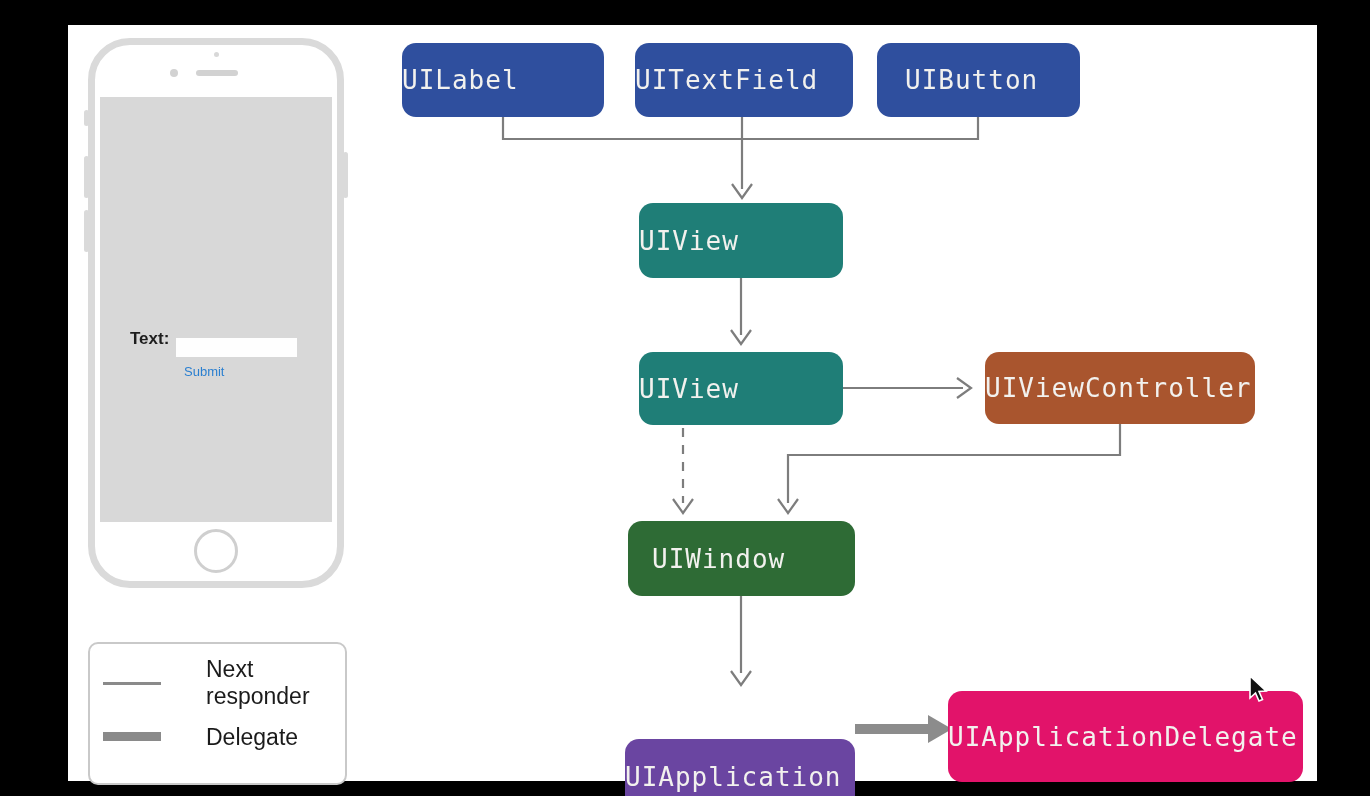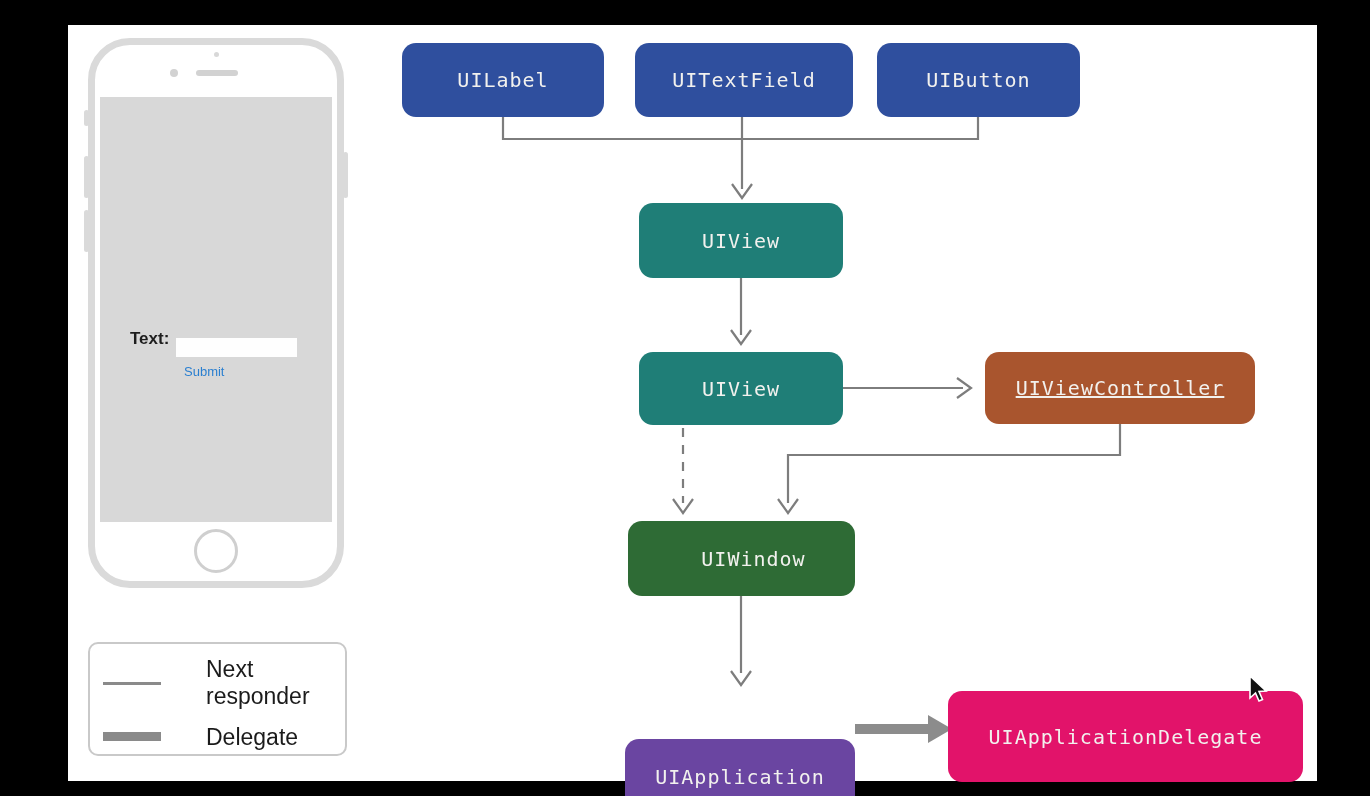--- a/index.html
+++ b/index.html
@@ -4,22 +4,22 @@
 <style>
   * { margin:0; padding:0; box-sizing:border-box; }
   html,body { width:1370px; height:796px; background:#000; overflow:hidden;
               font-family:"Liberation Sans", sans-serif; }
   #stage { position:relative; width:1370px; height:796px; background:#000; }
   #canvas { position:absolute; left:68px; top:25px; width:1249px; height:756px;
             background:#fff; }
 
   
   .node { position:absolute; border-radius:14px; display:flex; align-items:center;
-          justify-content:center; color:#f2f1ee;
-          font-family:"DejaVu Sans Mono", monospace; font-size:20px;
+          justify-content:flex-start; color:#f2f1ee;
+          font-family:"DejaVu Sans Mono", monospace; font-size:26px;
           letter-spacing:1px; }
 
   
   #edges { position:absolute; left:0; top:0; width:1370px; height:796px;
            pointer-events:none; }
 
   
   .phone-frame { position:absolute; left:88px; top:38px; width:256px; height:550px;
                  border:7px solid #dadada; border-radius:42px; background:#fff; }
   .side-btn { position:absolute; background:#dadada; border-radius:3px; }
@@ -35,21 +35,21 @@
               border:3px solid #cfcfcf; border-radius:50%; background:#fff; }
   .field-label { position:absolute; left:130px; top:329px; font-size:17px;
                  font-weight:600; color:#1e1e1e; }
   .mock-input { position:absolute; left:176px; top:338px; width:121px; height:19px;
                 background:#fefefe; border:none; outline:none; font-size:13px; }
   .submit-btn { position:absolute; left:184px; top:364px; width:64px;
                 text-align:left; font-size:13px; font-weight:400;
                 color:#2a7fd0; background:none; border:none; cursor:default; }
 
   
-  .legend { position:absolute; left:88px; top:642px; width:259px; height:114px;
+  .legend { position:absolute; left:88px; top:642px; width:259px; height:143px;
             background:#fff; border:2px solid #c9c9c9; border-radius:10px; }
   .legend .swatch-thin  { position:absolute; left:13px; top:38px; width:58px;
                           height:3px; background:#8a8a8a; }
   .legend .swatch-thick { position:absolute; left:13px; top:88px; width:58px;
                           height:9px; background:#8a8a8a; }
   .legend .lbl { position:absolute; left:116px; font-size:23px; line-height:27px;
                  color:#1b1b1b; }
   .legend .lbl-1 { top:12px; width:145px; }
   .legend .lbl-2 { top:80px; }
 
@@ -111,30 +111,30 @@
       <polygon points="928,715 928,743 952,729" fill="#8c8c8c"></polygon>
     </g>
   </svg>
 
   <div class="node" style="left: 402px; top: 43px; width: 202px; height: 74px; background: rgb(47, 79, 158);">
     <span>UILabel</span>
   </div>
   <div class="node" style="left: 635px; top: 43px; width: 218px; height: 74px; background: rgb(47, 79, 158);">
     <span>UITextField</span>
   </div>
-  <div class="node" style="left: 877px; top: 43px; width: 203px; height: 74px; background: rgb(47, 79, 158);">
+  <div class="node" style="left: 877px; top: 43px; width: 203px; height: 74px; background: rgb(47, 79, 158); padding-left: 28px;">
     <span>UIButton</span>
   </div>
   <div class="node" style="left: 639px; top: 203px; width: 204px; height: 75px; background: rgb(31, 126, 119);">
     <span>UIView</span>
   </div>
   <div class="node" style="left: 639px; top: 352px; width: 204px; height: 73px; background: rgb(31, 126, 119);">
     <span>UIView</span>
   </div>
-  <div class="node" style="left: 985px; top: 352px; width: 270px; height: 72px; background: rgb(169, 85, 46); text-decoration: underline;">
+  <div class="node" style="left: 985px; top: 352px; width: 270px; height: 72px; background: rgb(169, 85, 46);">
     <span>UIViewController</span>
   </div>
   <div class="node" style="left: 628px; top: 521px; width: 227px; height: 75px; background: rgb(46, 107, 53); padding-left: 24px;">
     <span>UIWindow</span>
   </div>
   <div class="node" style="left: 625px; top: 691px; width: 230px; height: 75px; background: rgb(106, 69, 161); margin-top: 48px;">
     <span>UIApplication</span>
   </div>
   <div class="node" style="left: 948px; top: 691px; width: 355px; height: 91px; background: rgb(226, 19, 106);">
     <span>UIApplicationDelegate</span>

